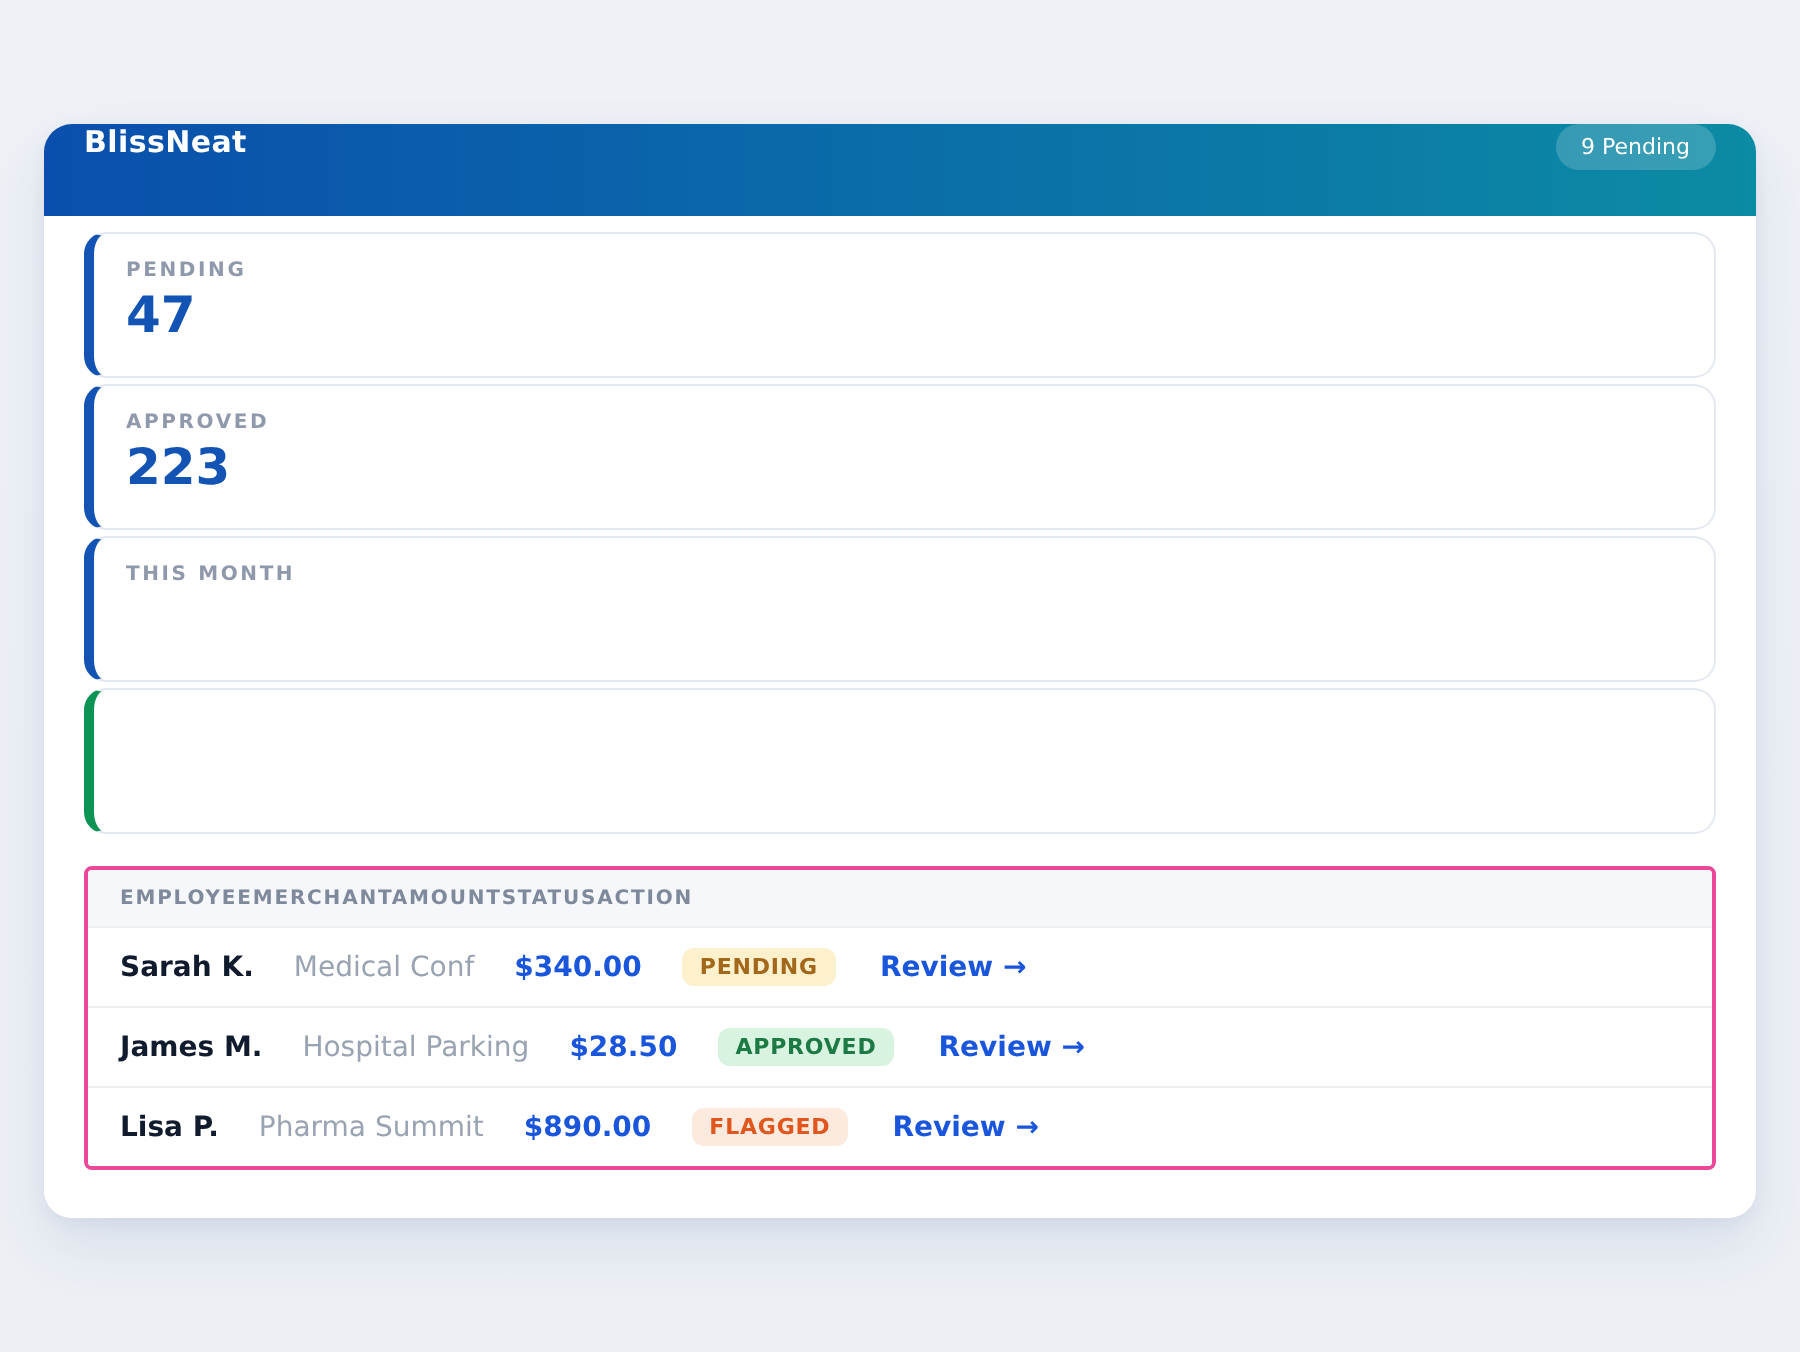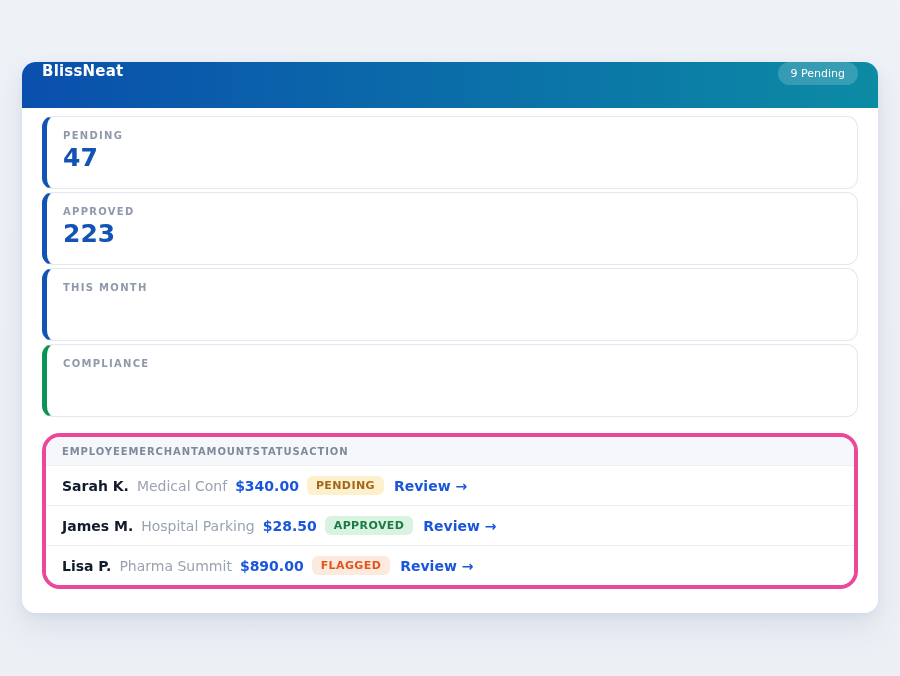--- a/index.html
+++ b/index.html
@@ -63,39 +63,39 @@
   }
   .stat-value {
     display: block;
     margin-top: 3px;
     font-size: 25px;
     font-weight: bold;
     line-height: 1.1;
   }
   .expense-table {
     margin-top: 16px;
-    border: 4px solid #ec4899;
-    border-radius: 18px;
+    border: 2px solid #ec4899;
+    border-radius: 4px;
     overflow: hidden;
   }
   .table-header {
     background: #f6f7fa;
     padding: 9px 16px 8px 16px;
     font-size: 10px;
     font-weight: bold;
     letter-spacing: 0.9px;
     color: #7e8a9c;
   }
   .table-header span { display: inline; }
   .table-row {
     border-top: 1px solid #edeff3;
     padding: 10px 16px;
     display: flex;
     align-items: center;
-    gap: 8px;
+    gap: 20px;
     font-size: 14px;
     background: #ffffff;
     text-align: right;
   }
   .cell-employee { font-weight: bold; color: #111b2e; }
   .cell-merchant { color: #99a3b1; }
   .cell-amount { font-weight: bold; color: #1a56db; }
   .status-badge {
     font-size: 11px;
     font-weight: bold;
@@ -129,21 +129,20 @@
           <span class="stat-value" style="color: rgb(18, 83, 180);">47</span>
         </div>
         <div class="stat-card" style="border-left-color: rgb(18, 83, 180);">
           <div class="stat-label">APPROVED</div>
           <span class="stat-value" style="color: rgb(18, 83, 180);">223</span>
         </div>
         <div class="stat-card" style="border-left-color: rgb(18, 83, 180);">
           <div class="stat-label">THIS MONTH</div>
         </div>
         <div class="stat-card" style="border-left-color: rgb(13, 148, 85);">
-          <div class="stat-label">COMPLIANCE</div>
         </div>
       </div>
     <div class="expense-table">
       <div class="table-header"><span>EMPLOYEE</span><span>MERCHANT</span><span>AMOUNT</span><span>STATUS</span><span>ACTION</span></div>
       <div>
           <div class="table-row">
             <span class="cell-employee">Sarah K.</span>
             <span class="cell-merchant">Medical Conf</span>
             <span class="cell-amount">$340.00</span>
             <span class="status-badge status-pending">PENDING</span>

